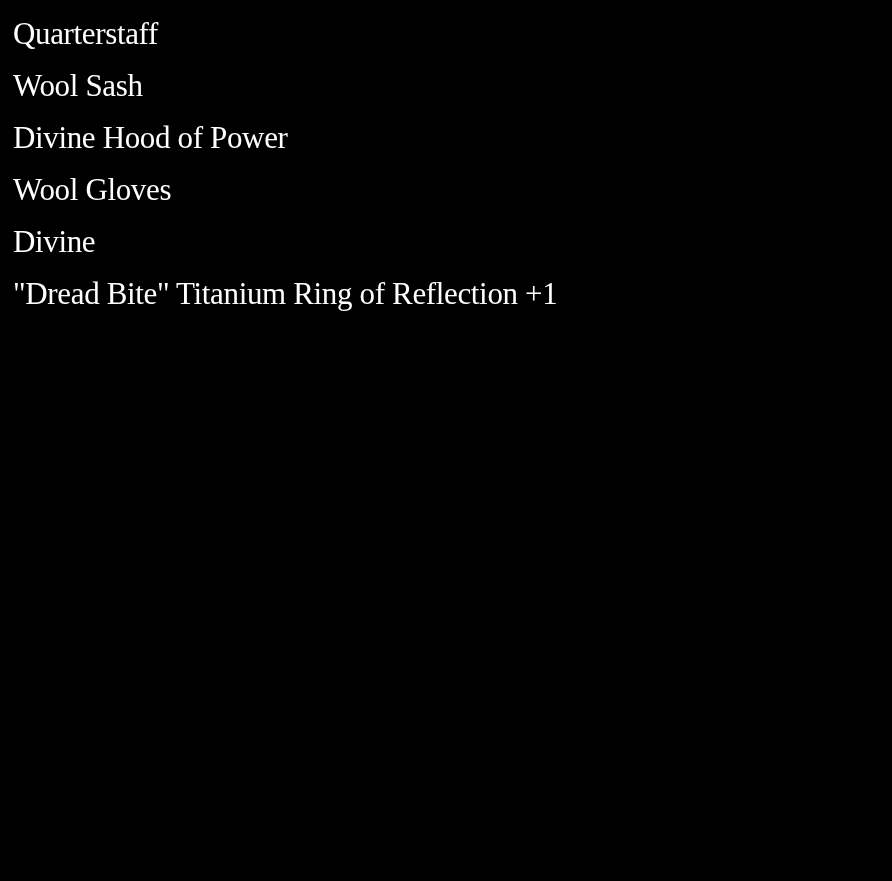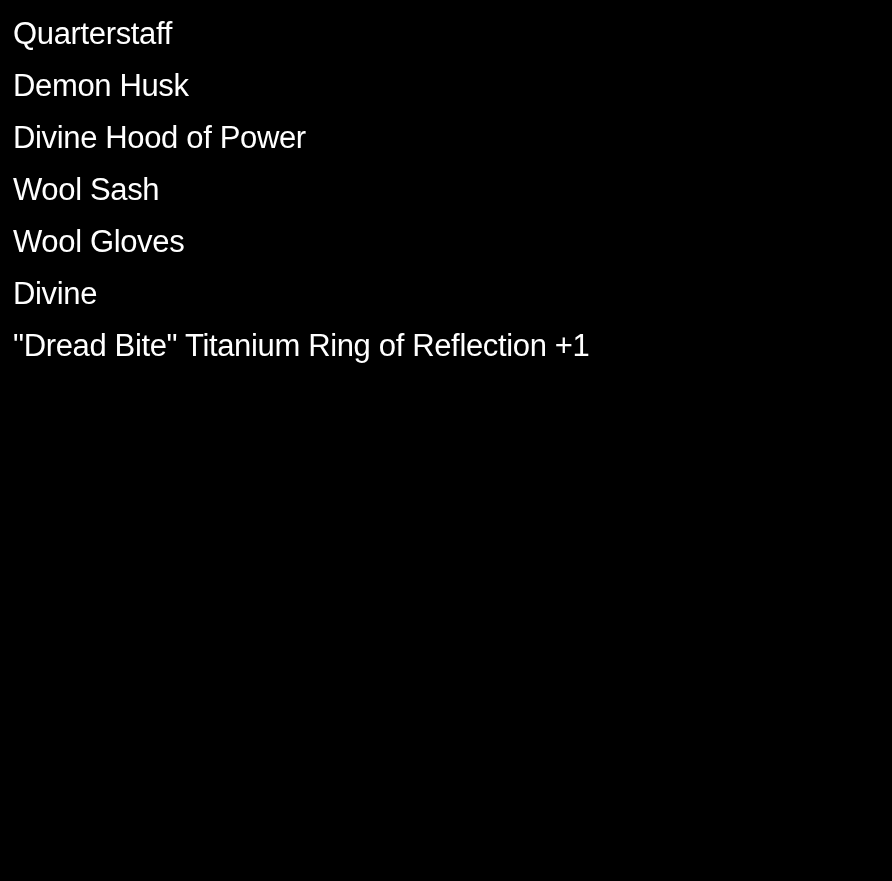--- a/index.html
+++ b/index.html
@@ -26,38 +26,37 @@
     top: 0;
     width: 892px;
     padding: 8px 0 0 13px;
     box-sizing: border-box;
     list-style: none;
     margin: 0;
   }
   .item-line {
     display: block;
     color: #ffffff;
-    font-family: Liberation Sans, sans-serif;
+    font-family: Liberation Serif, serif;
     font-size: 31px;
     line-height: 52px;
     height: 52px;
     font-weight: 400;
     letter-spacing: -0.35px;
     white-space: pre;
     -webkit-font-smoothing: antialiased;
   }
 </style>
 </head>
 <body>
 
 <div id="screen">
 
   <ul id="item-list">
     <li class="item-line">Quarterstaff</li>
-    <li class="item-line">Demon Husk</li>
+    <li class="item-line">Wool Sash</li>
     <li class="item-line">Divine Hood of Power</li>
-    <li class="item-line">Wool Sash</li>
     <li class="item-line">Wool Gloves</li>
     <li class="item-line">Divine</li>
     <li class="item-line">"Dread Bite" Titanium Ring of Reflection +1</li>
   </ul>
 
 </div>
 
 </body></html>

